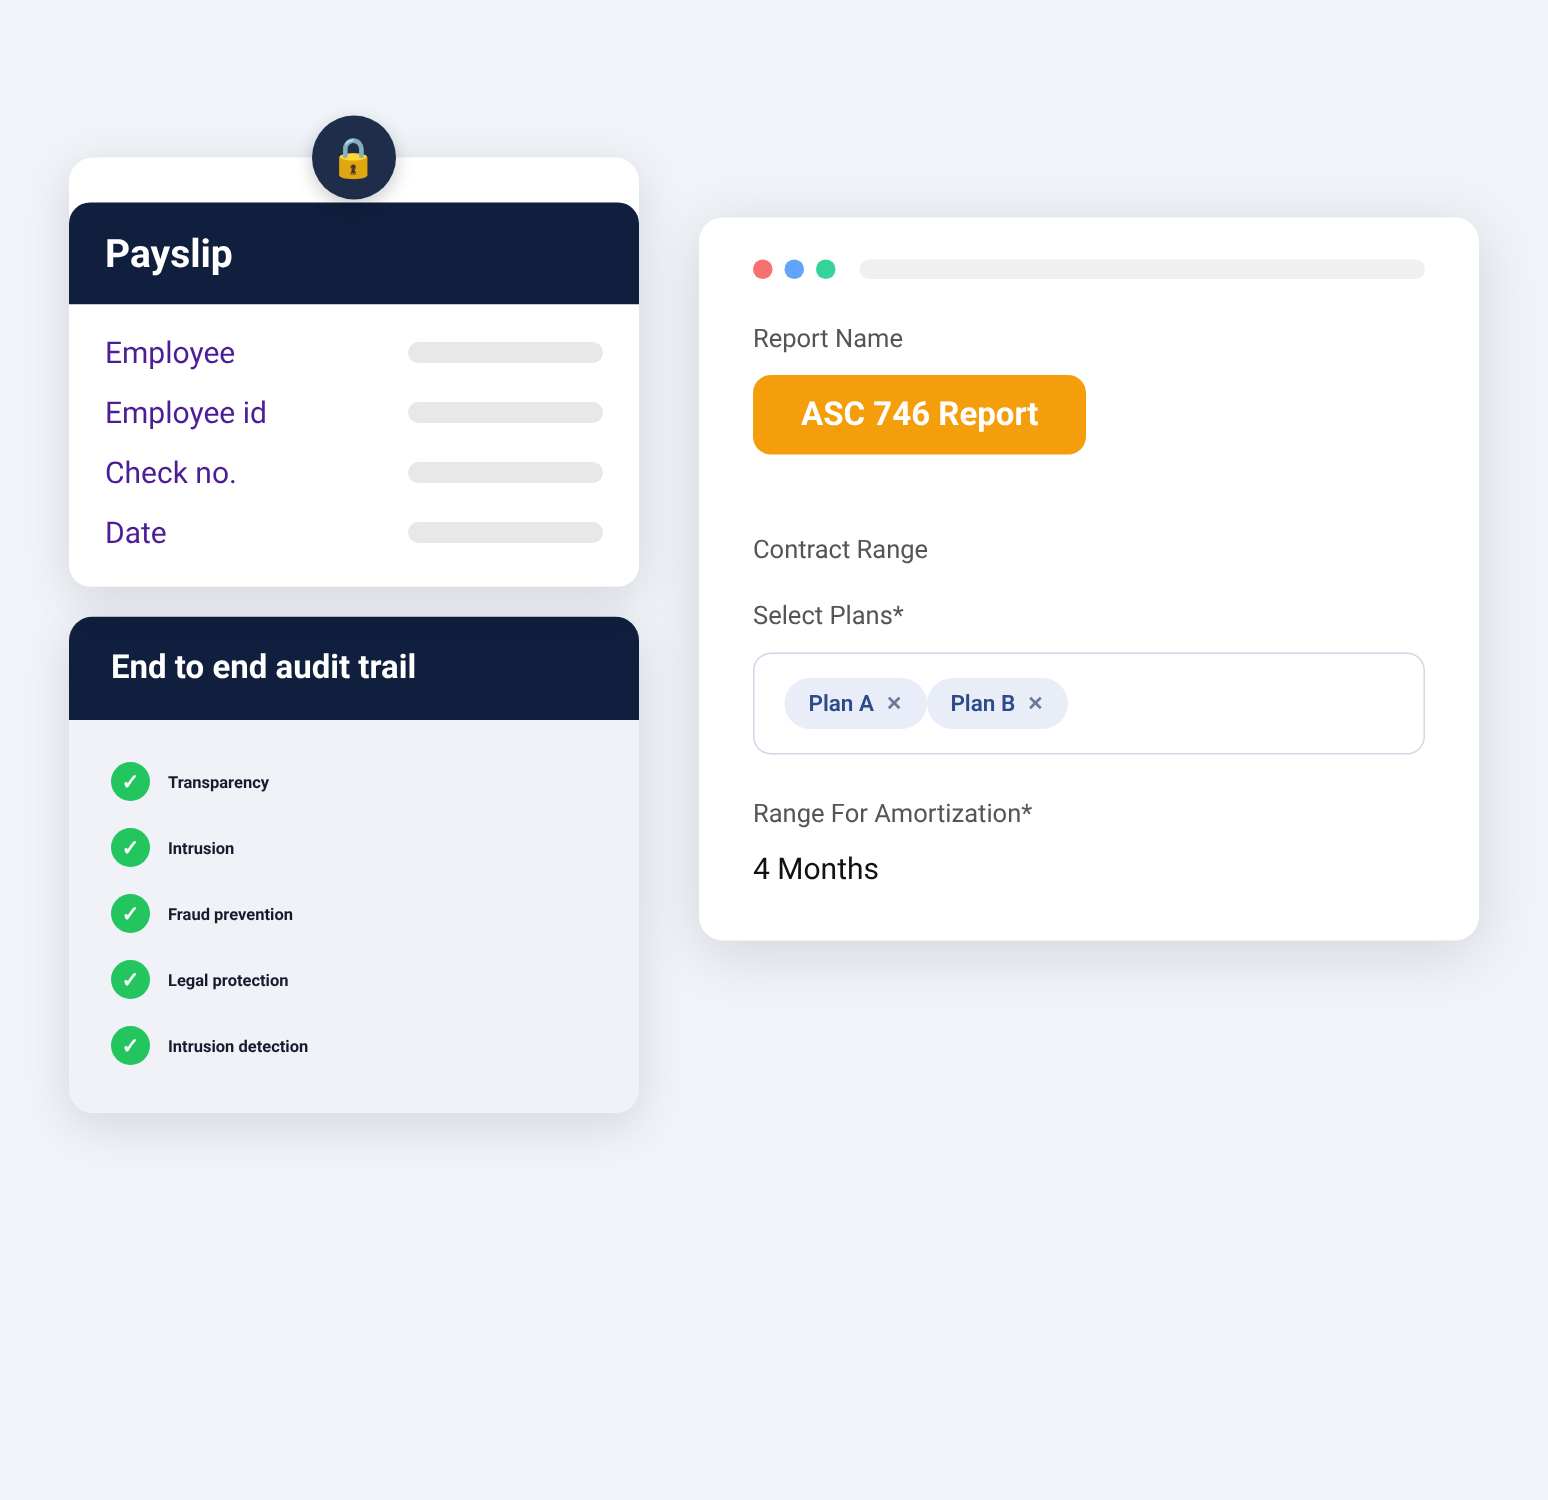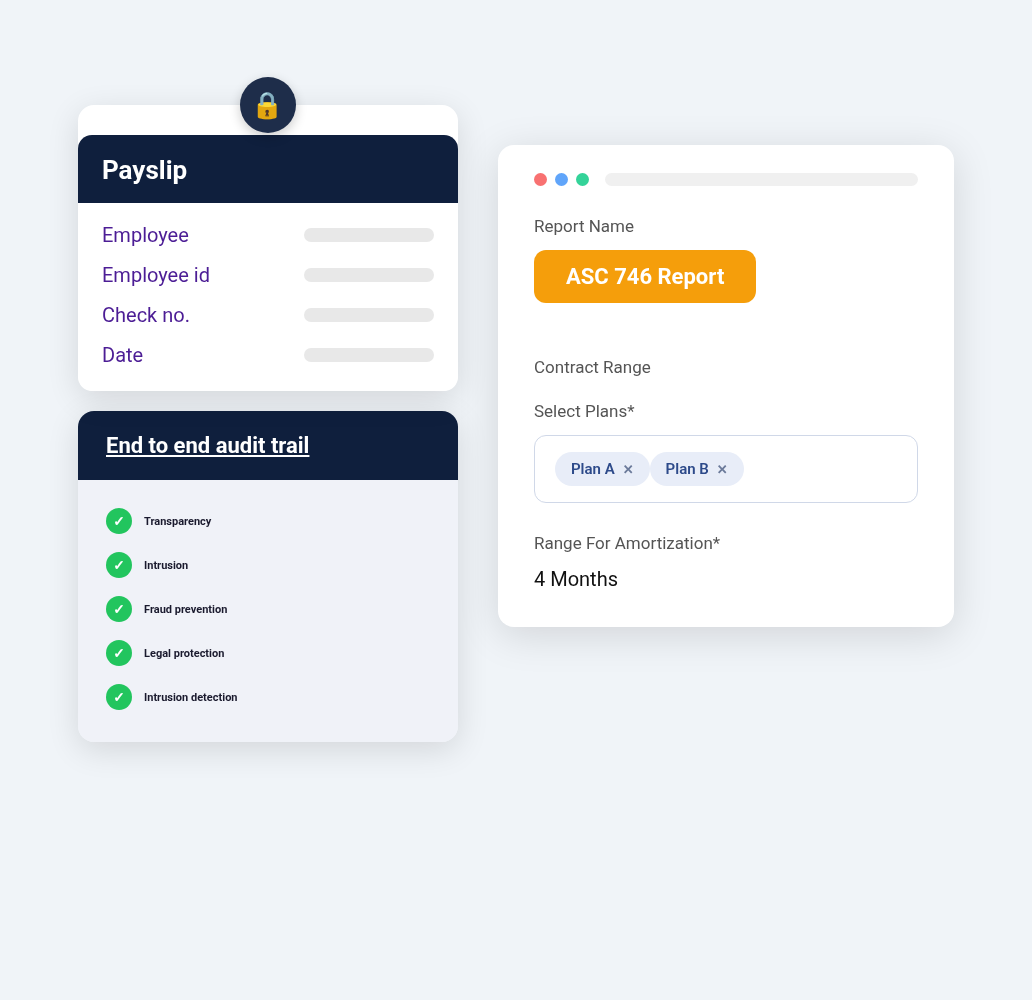--- a/index.html
+++ b/index.html
@@ -112,21 +112,20 @@
 
     .audit-header {
       background: #0f1f3d;
       padding: 22px 28px;
     }
 
     .audit-title {
       color: #fff;
       font-size: 22px;
       font-weight: 700;
-      text-decoration: underline;
     }
 
     .audit-body {
       background: #f0f2f8;
       padding: 28px 28px 32px;
     }
 
     .audit-item {
       display: flex;
       align-items: center;
@@ -156,21 +155,21 @@
       font-size: 11px;
       font-weight: 700;
       color: #1a1a2e;
     }
 
     
     .report-card {
       background: #fff;
       border-radius: 16px;
       box-shadow: 0 8px 40px rgba(0,0,0,0.13);
-      width: 456px;
+      width: 520px;
       padding: 28px 36px 36px;
       margin-top: 60px;
     }
 
     .window-dots {
       display: flex;
       gap: 8px;
       margin-bottom: 30px;
     }
 

